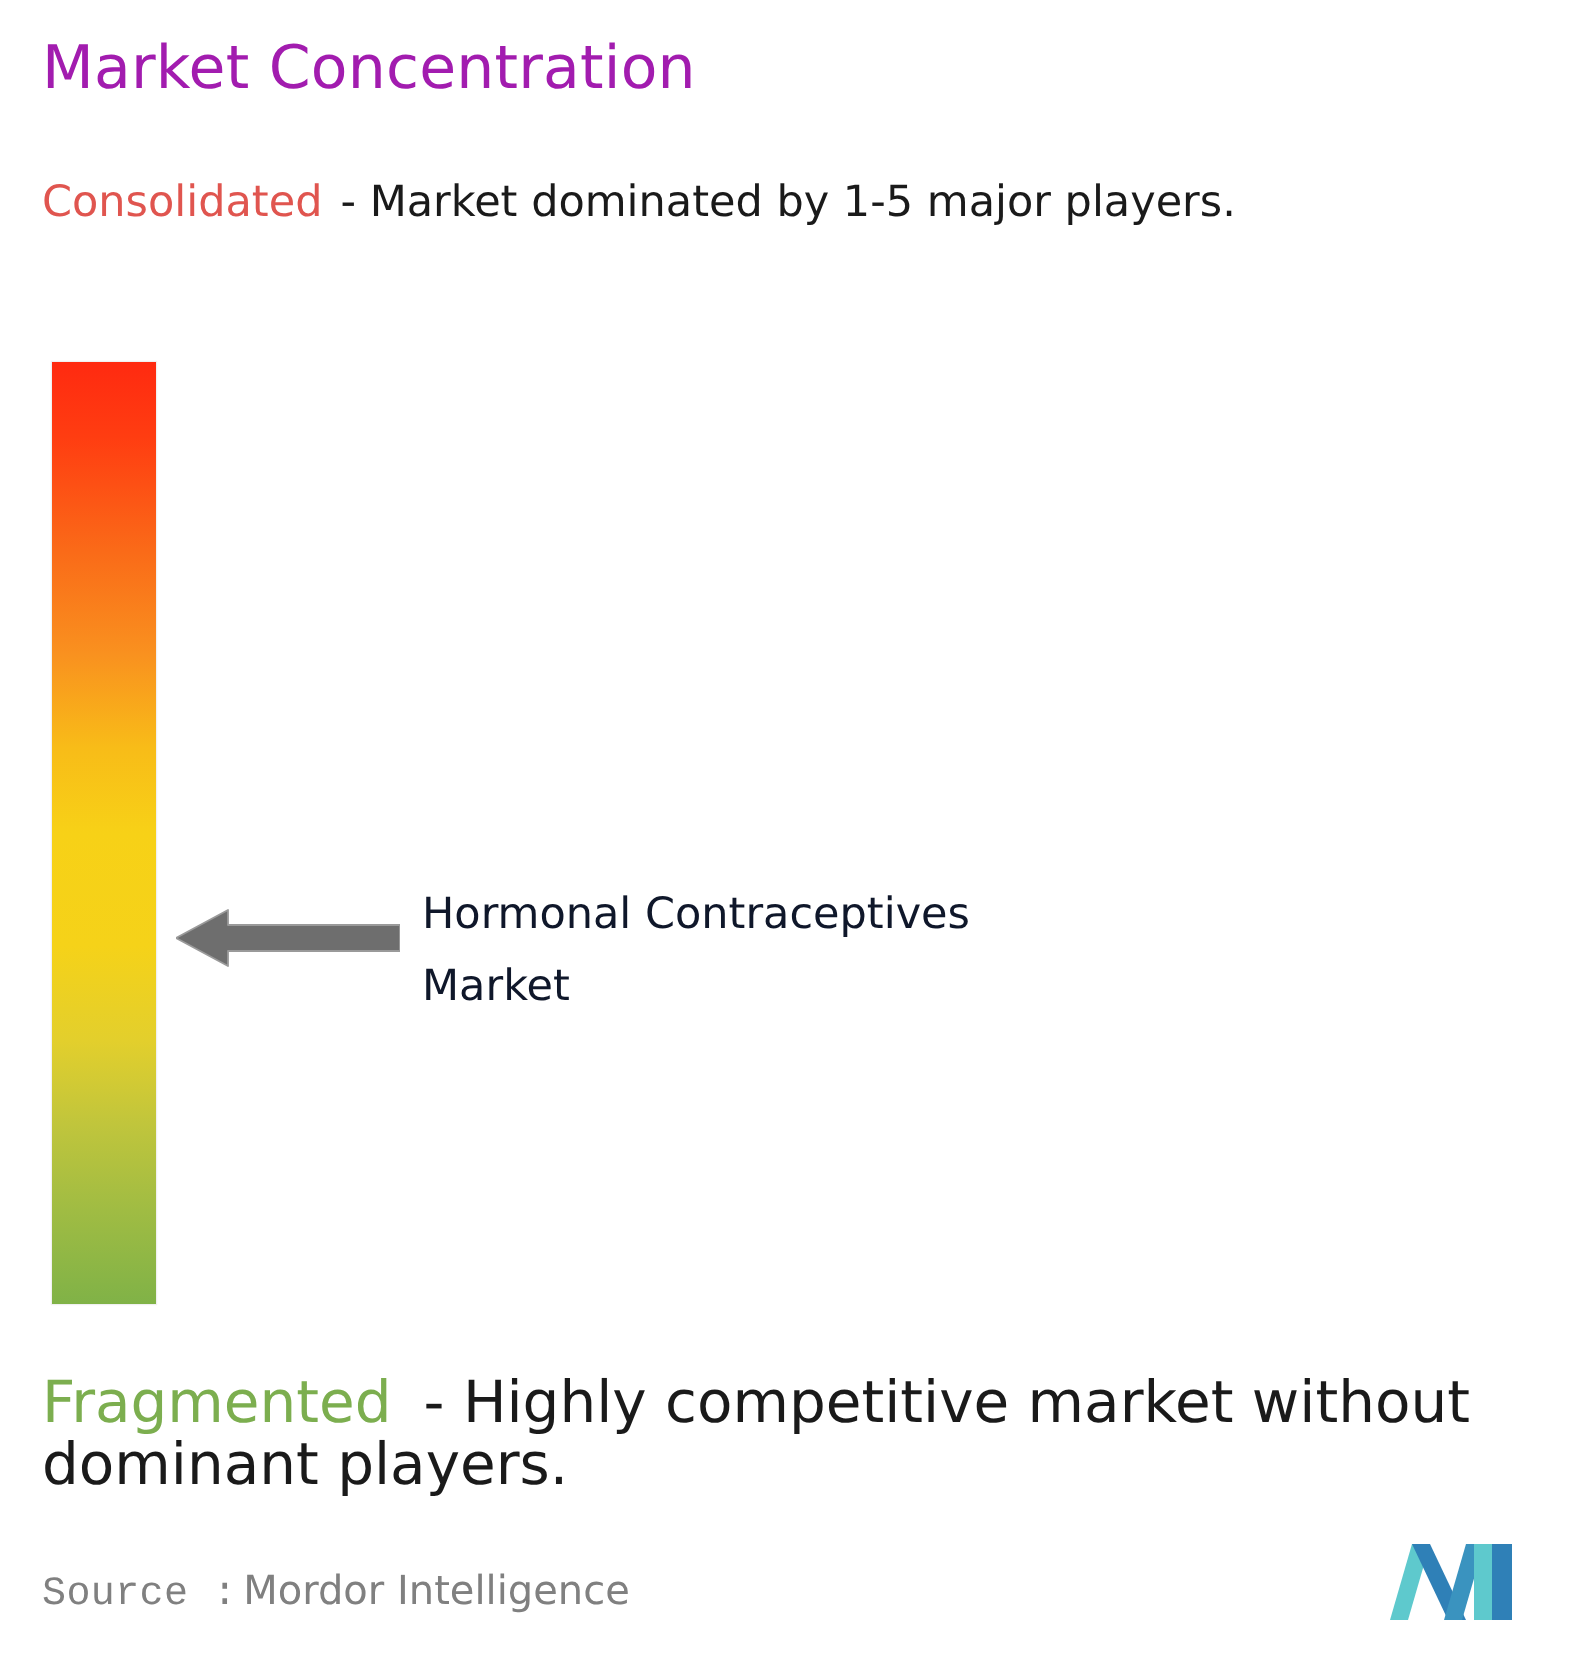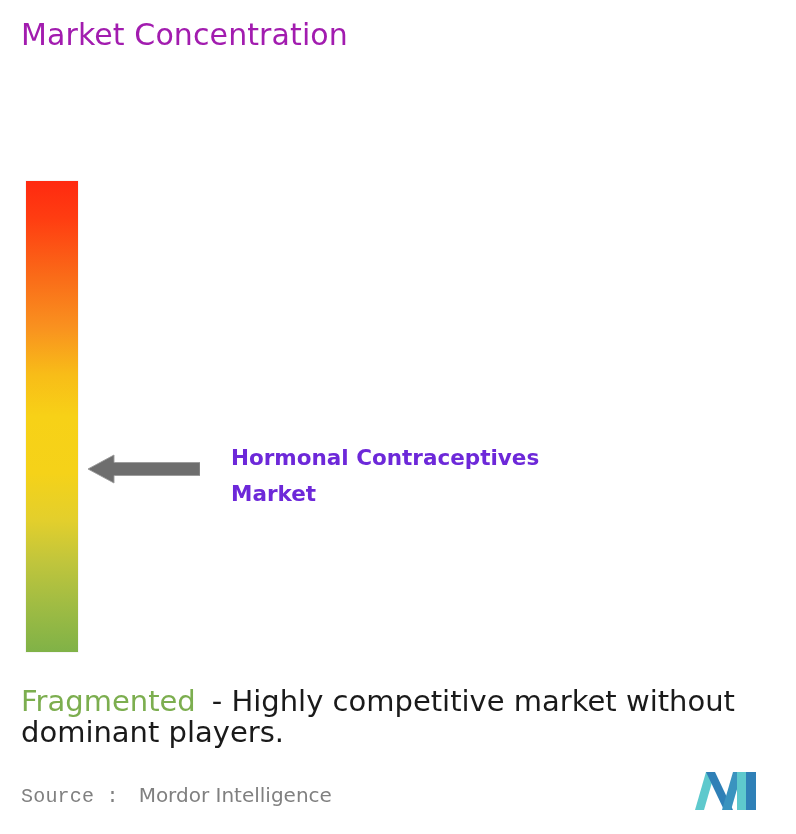--- a/index.html
+++ b/index.html
@@ -106,54 +106,56 @@
   }
 
   
   #series-label {
     position: absolute;
     left: 211px;
     top: 440px;
     width: 430px;
     font-size: 21.5px;
     line-height: 36px;
-    color: #6d28d9;
-    font-weight: 700;
-    margin-left: 20px;
+    color: #0f172a;
+    font-weight: 400;
   }
 
   
   #source-note {
     position: absolute;
     left: 21px;
     top: 782px;
     font-size: 20px;
     line-height: 26px;
     color: #808080;
     font-weight: 400;
     white-space: nowrap;
   }
   #source-note .srclabel { letter-spacing: 0.2px; font-family: Liberation Mono, monospace; }
-  #source-note .srcval { margin-left: 20px; }
+  #source-note .srcval { margin-left: 3px; }
 
   #brand-logo {
     position: absolute;
     left: 694px;
     top: 770px;
     width: 64px;
     height: 44px;
   }
 </style>
 </head>
 <body>
 
 <div class="page">
 
   <div id="chart-title">Market Concentration</div>
 
+  <div id="consolidated-legend">
+    <span class="kw">Consolidated</span><span class="sep"></span><span>- Market dominated by 1-5 major players.</span>
+  </div>
 
   <div id="scale-bar"></div>
 
   <svg id="pointer-arrow" viewBox="0 0 112 34">
     <polygon points="0,17 26,3 26,10.5 112,10.5 112,23.5 26,23.5 26,31" fill="#6e6e6e" stroke="#9a9a9a" stroke-width="0.9" stroke-linejoin="round"></polygon>
   </svg>
 
   <div id="series-label">
     <div>Hormonal Contraceptives</div>
     <div>Market</div>

